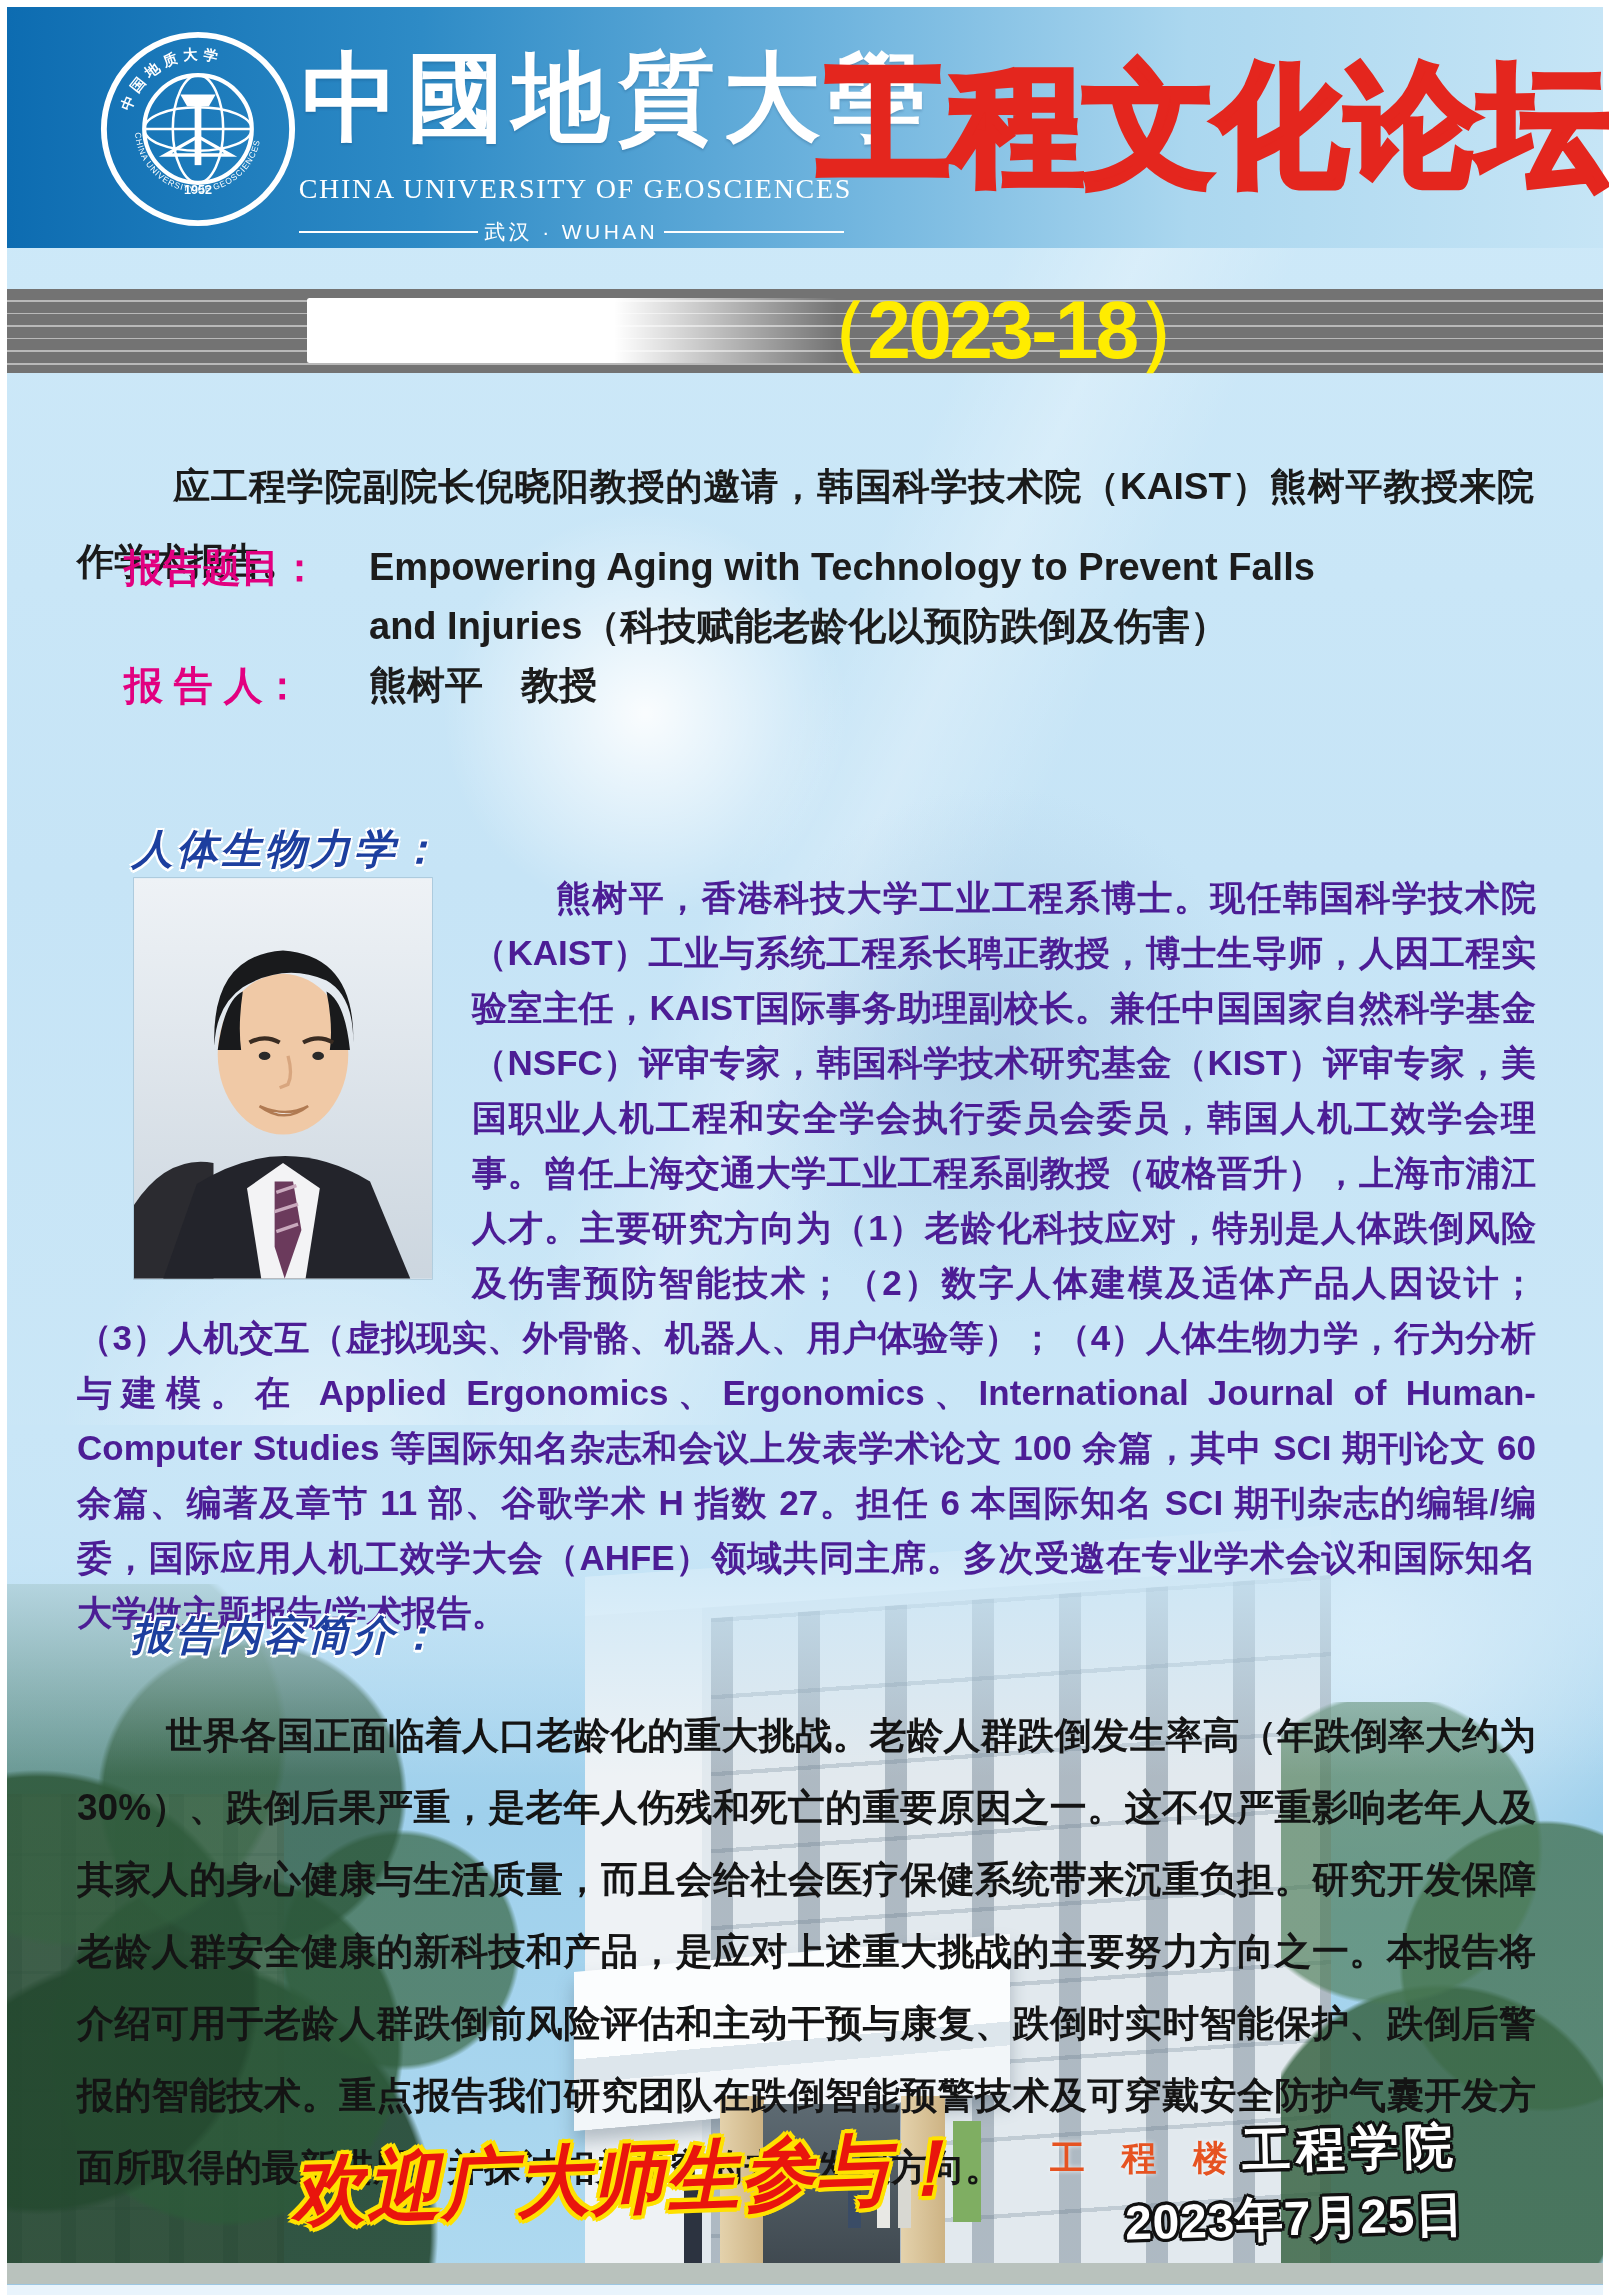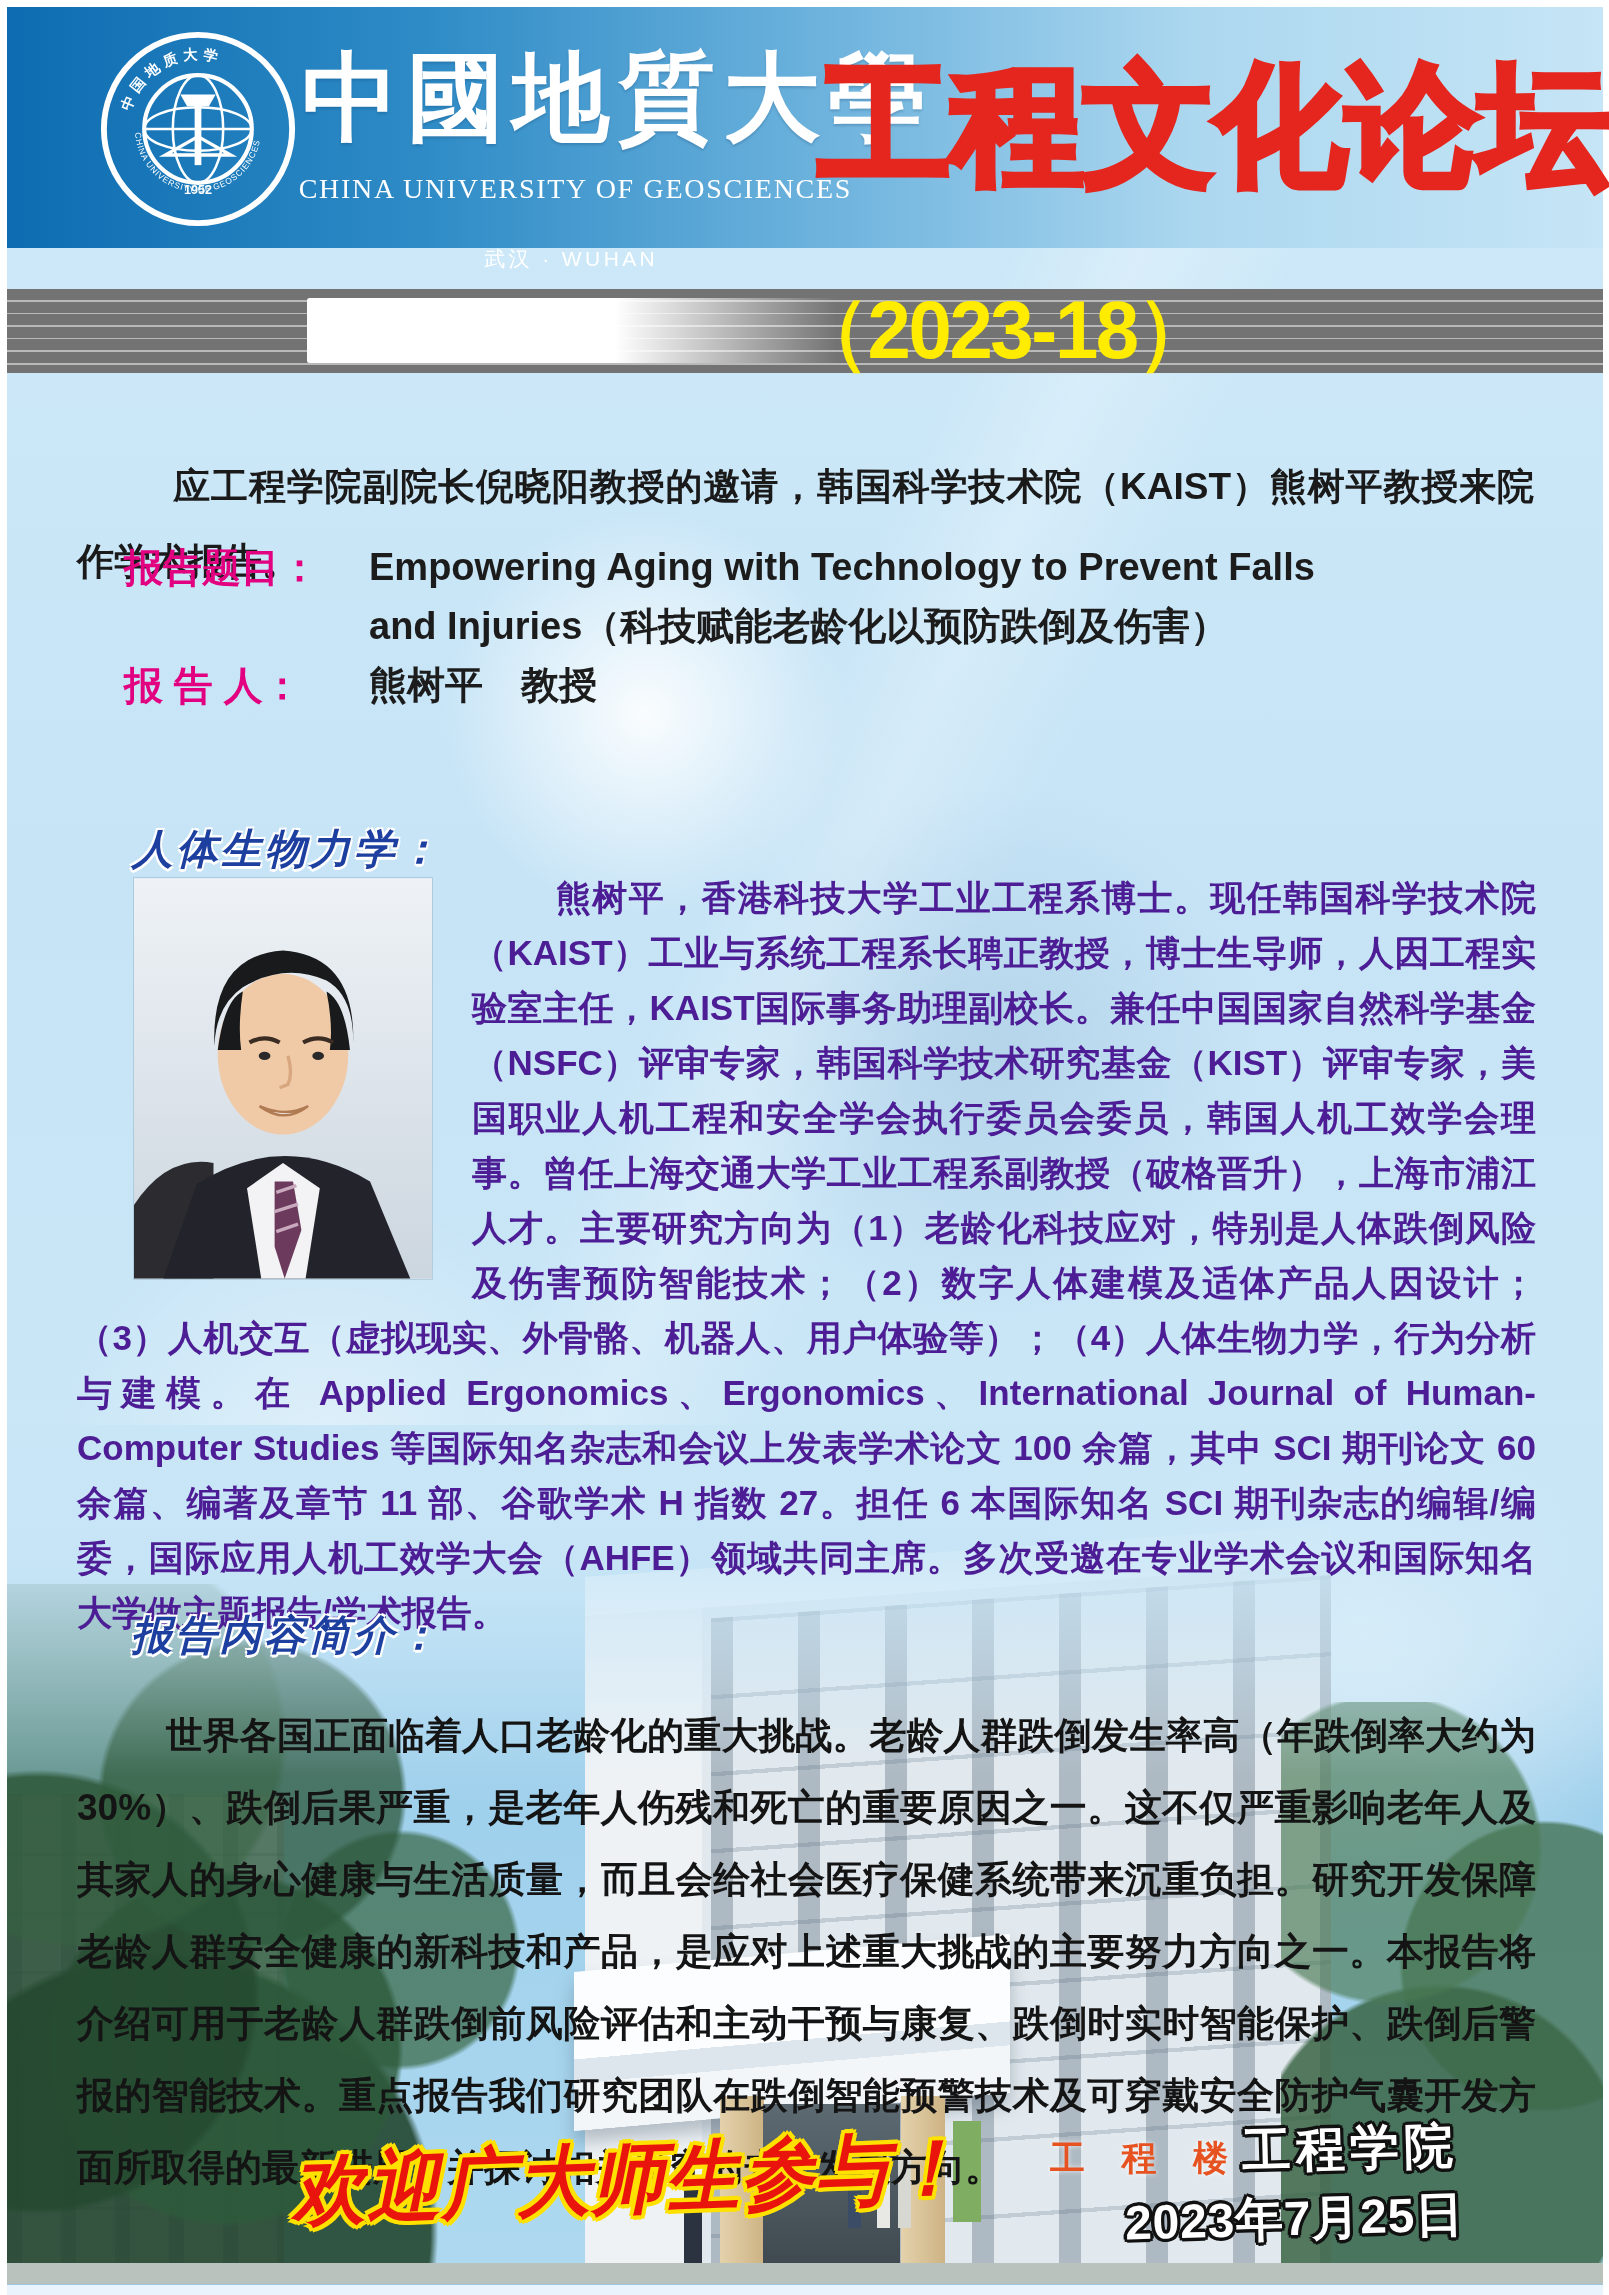--- a/index.html
+++ b/index.html
@@ -62,21 +62,21 @@
       background:linear-gradient(180deg,#c9e6f7 0%, rgba(201,230,247,.85) 38%, rgba(201,230,247,0) 100%);}
   
   .header{position:absolute;left:6.7px;top:6.7px;width:1596px;height:241px;
       background:linear-gradient(90deg,#0d6cb1 0%,#2e8bc6 26%,#6fb4de 52%,#abd7ef 74%,#c6e5f6 100%);}
   .seal{position:absolute;left:91px;top:22px;width:200px;height:200px;}
   .uni-cn{position:absolute;left:295px;top:23.5px;width:537px;height:138px;
       color:#ffffff;font-size:97px;font-weight:900;letter-spacing:8.4px;line-height:138px;white-space:nowrap;
       font-family:"Liberation Serif",serif;text-shadow:0 1.7px 2.5px rgba(0,40,80,.2);}
   .uni-en{position:absolute;left:292px;top:166px;width:545px;text-align:center;color:#ffffff;
       font-family:"Liberation Serif",serif;font-size:28px;letter-spacing:1.7px;white-space:nowrap;}
-  .wuhan-row{position:absolute;left:292px;top:211px;width:545px;display:flex;align-items:center;gap:27px;color:#fff;flex-direction:column;}
+  .wuhan-row{position:absolute;left:292px;top:211px;width:545px;display:flex;align-items:center;gap:6px;color:#fff;}
   .wuhan-row .rule{flex:1;height:1.7px;background:#ffffff;}
   .wuhan{font-size:21px;letter-spacing:3.4px;white-space:nowrap;}
   .forum-title{position:absolute;left:812px;top:35px;width:771px;color:var(--forum-red,#e4261e);
       font-size:132px;font-weight:900;letter-spacing:0px;white-space:nowrap;line-height:168px;
       -webkit-text-stroke:5.9px var(--forum-red,#e4261e);}
   
   .band{position:absolute;left:6.7px;top:289px;width:1596px;height:84px;background:#737373;
       }
   .band .lines{position:absolute;inset:0;
       background:repeating-linear-gradient(180deg, rgba(0,0,0,0) 0 11px, rgba(255,255,255,.5) 11px 12.6px);}

